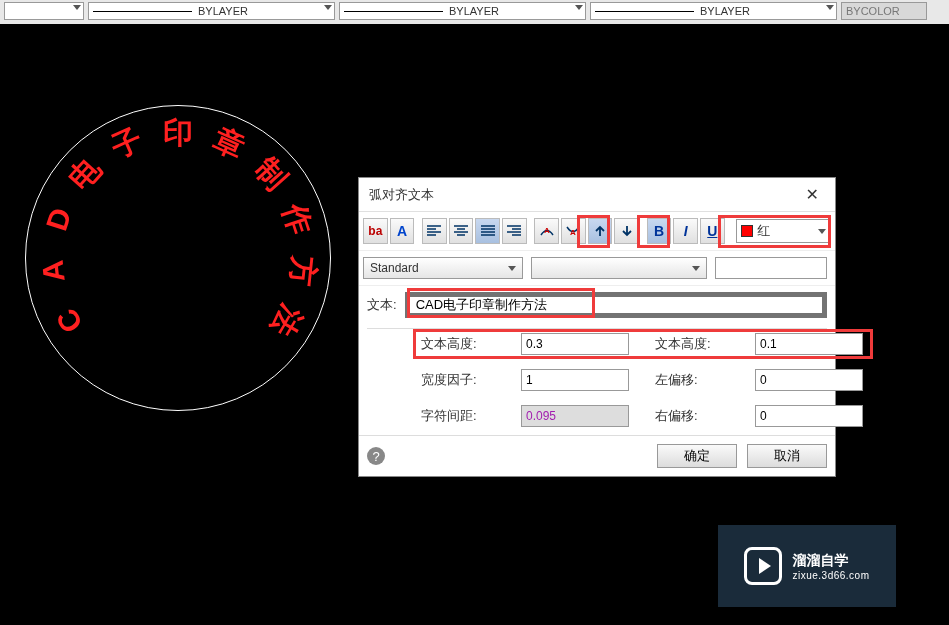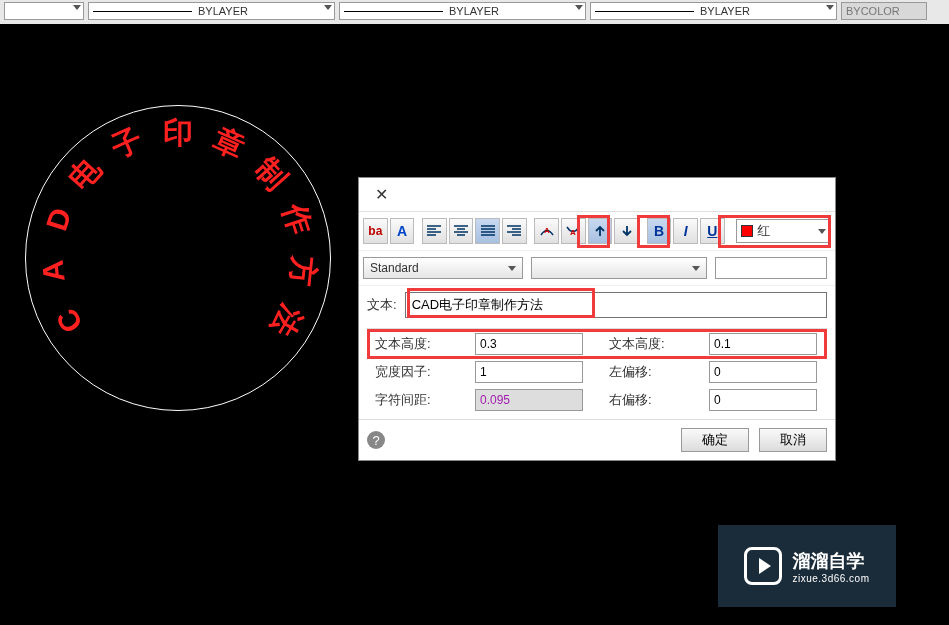--- a/index.html
+++ b/index.html
@@ -65,42 +65,42 @@
       border-left: 4px solid transparent; border-right: 4px solid transparent; border-top: 5px solid #555;
     }
     .hl-red { position: absolute; border: 3px solid #ef3b3b; pointer-events:none; }
 
     .combo-row { display: flex; gap: 8px; padding: 6px 4px; border-bottom: 1px solid #eee; }
     .std-combo { height: 22px; border: 1px solid #999; background: linear-gradient(#fff,#e5e5e5); display: flex; align-items: center; padding: 0 6px; font-size: 12px; position: relative; }
     .std-combo .arrow { position: absolute; right: 6px; top: 8px; width: 0; height: 0; border-left: 4px solid transparent; border-right: 4px solid transparent; border-top: 5px solid #555; }
     .sc1 { width: 160px; } .sc2 { width: 176px; } .sc3 { width: 112px; background:#fff; }
 
     .text-row { display: flex; align-items: center; padding: 6px 8px; gap: 8px; }
-    .text-input { flex: 1; height: 26px; border: 1px solid #737373; padding: 0 6px; font-size: 13px; background:#fff; }
+    .text-input { flex: 1; height: 26px; border: 5px solid #737373; padding: 0 6px; font-size: 13px; background:#fff; }
 
     .props-group { margin: 4px 8px 8px; border-top: 1px solid #ddd; padding-top: 4px; }
     .props-label { font-size: 13px; margin-bottom: 4px; padding-left: 4px; }
-    .prop-grid { display: grid; grid-template-columns: 74px 108px 74px 108px; gap: 6px 26px; align-items: center; padding: 0 8px; position: relative; }
+    .prop-grid { display: grid; grid-template-columns: 74px 108px 74px 108px; gap: 14px 26px; align-items: center; padding: 0 8px; position: relative; margin-left: 46px; }
     .prop-grid label { text-align: left; font-size: 13px; }
     .prop-grid input { height: 22px; border: 1px solid #999; padding: 0 4px; font-size: 12px; background:#fff; }
     .prop-grid input[disabled] { background: #ddd; color: #a21caf; }
 
     .btn-row { display: flex; justify-content: flex-end; align-items: center; padding: 8px; gap: 10px; border-top: 1px solid #ddd; }
-    .btn { width: 68px; height: 24px; border: 1px solid #999; background: linear-gradient(#fafafa,#dcdcdc); font-size: 13px; cursor: pointer; }
+    .btn { width: 80px; height: 24px; border: 1px solid #999; background: linear-gradient(#fafafa,#dcdcdc); font-size: 13px; cursor: pointer; }
     .help { width: 18px; height: 18px; border-radius: 50%; background: #888; color: #fff; display: flex; align-items: center; justify-content: center; font-size: 13px; margin-right: auto; }
 
     
     .watermark {
       position: absolute; right: 53px; bottom: 18px; width: 178px; height: 82px; background: #1a2b3a;
       display: flex; align-items: center; justify-content: center; gap: 10px; color: #fff;
     }
     .wm-logo { width: 38px; height: 38px; border: 3px solid #fff; border-radius: 8px; display: flex; align-items: center; justify-content: center; }
     .wm-tri { width: 0; height: 0; border-left: 12px solid #fff; border-top: 8px solid transparent; border-bottom: 8px solid transparent; margin-left:3px;}
     .wm-txt { display: flex; flex-direction: column; }
-    .wm-txt .l1 { font-size: 18px; font-weight: bold; }
+    .wm-txt .l1 { font-size: 14px; font-weight: bold; }
     .wm-txt .l2 { font-size: 10px; letter-spacing: 0.5px; }
   </style>
 </head>
 <body>
 
 <div class="top-toolbar">
   <div class="toolbar-combo tc1">
     <div class="line-preview"></div>
       <div class="arrow"></div>
   </div>
@@ -143,20 +143,21 @@
       <span class="arc-char" style="transform: translate(0px, -125px) translate(-50%, -50%) rotate(0deg);">印</span>
       <span class="arc-char" style="transform: translate(50.8421px, -114.193px) translate(-50%, -50%) rotate(24deg);">章</span>
       <span class="arc-char" style="transform: translate(92.8931px, -83.6413px) translate(-50%, -50%) rotate(48deg);">制</span>
       <span class="arc-char" style="transform: translate(118.882px, -38.6271px) translate(-50%, -50%) rotate(72deg);">作</span>
       <span class="arc-char" style="transform: translate(124.315px, 13.0661px) translate(-50%, -50%) rotate(96deg);">方</span>
       <span class="arc-char" style="transform: translate(108.253px, 62.5px) translate(-50%, -50%) rotate(120deg);">法</span>
     </div>
 
   <div class="dialog">
     <div class="titlebar">
+      <span class="title">弧对齐文本</span>
       <span class="close">✕</span>
     </div>
 
     <div class="tool-row">
       <div class="tbtn">
           <span style="color:#b00;font-size:12px;">ba</span>
         </div>
       <div class="tbtn" style="color:#0044cc;">
           <span>A</span>
         </div>

